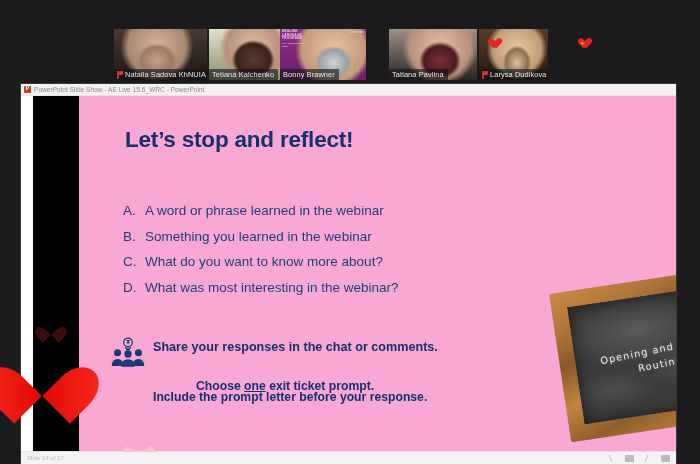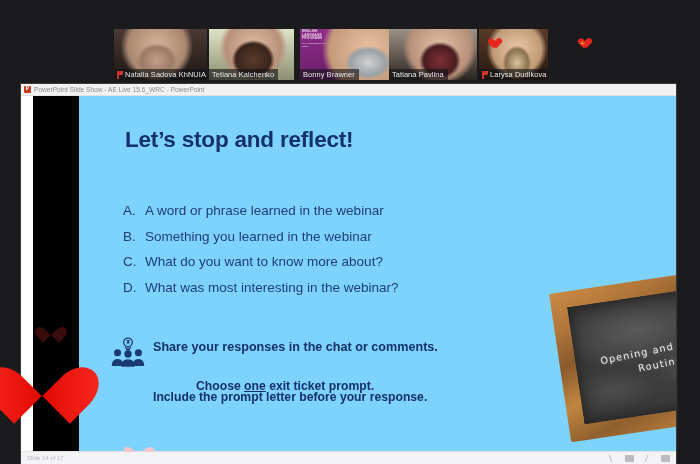--- a/index.html
+++ b/index.html
@@ -57,21 +57,21 @@
   }
   #ppt-titlebar .ppticon{
     width:7px;height:7px;border-radius:1px;background:#c43e1c;flex:0 0 auto;position:relative;
   }
   #ppt-titlebar .ppticon::after{content:"P";position:absolute;left:1.6px;top:-1.2px;color:#fff;font-size:6px;font-weight:bold;font-family:"Liberation Serif",serif;}
   #ppt-titlebar .tt{font-size:6.6px;color:#8a8a8a;white-space:nowrap;}
   #slide-black-bar{
     position:absolute;left:12px;top:12px;width:46px;height:356px;background:#000000;
   }
   #slide{
-    position:absolute;left:58px;top:12px;width:597px;height:356px;background:#7dd3fc;overflow:hidden;
+    position:absolute;left:58px;top:12px;width:597px;height:356px;background:#f9a8d4;overflow:hidden;
   }
 
   
   #slide-title{
     position:absolute;left:46px;top:31px;
     font-size:22.5px;font-weight:bold;color:#16306b;letter-spacing:-0.2px;
   }
   #slide-list{position:absolute;left:44px;top:107px;width:400px;}
   .li{
     display:flex;align-items:baseline;margin-bottom:10.5px;
@@ -153,21 +153,21 @@
   </div>
 
   <div class="tile" style="left:209px;width:85px;">
     <div class="vid" style="background:linear-gradient(180deg,#dfe2c6,#8d8f72);"></div>
     <div class="vid" style="background:radial-gradient(ellipse 34% 52% at 52% 60%, #5a3a2c 0%, #3a241b 60%, rgba(0,0,0,0) 74%), radial-gradient(circle at 52% 36%, #e0bfa4 0%, #b8907a 50%, rgba(0,0,0,0) 62%);"></div>
     <div class="namebar">
       <span class="nm">Tetiana Kalchenko</span>
     </div>
   </div>
 
-  <div class="tile speaking" style="left:300px;width:86px;padding-left:24px;">
+  <div class="tile speaking" style="left:280px;width:86px;">
     <div class="vid" style="background:linear-gradient(180deg,#8e2b8a,#6a1f68);"></div>
     <div class="vid" style="background:radial-gradient(ellipse 30% 46% at 62% 66%, #cfd3d6 0%, #9aa0a4 55%, rgba(0,0,0,0) 72%), radial-gradient(circle at 62% 40%, #e6c2a4 0%, #c49a78 52%, rgba(0,0,0,0) 62%);"></div>
     <div style="position:absolute;left:2px;top:1px;width:27px;height:19px;line-height:3.6px;color:#e8d9e8;font-size:3.2px;font-weight:bold;letter-spacing:.2px;">
       <div>ENGLISH</div>
       <div>LANGUAGE</div>
       <div>PROGRAMS</div>
       <div style="font-size:2.2px;opacity:.85;margin-top:1px;">U.S. Department of State</div>
     </div>
     <div style="position:absolute;right:2px;top:1px;color:#e6d4e6;font-size:3px;">December</div>
     <div class="namebar">

